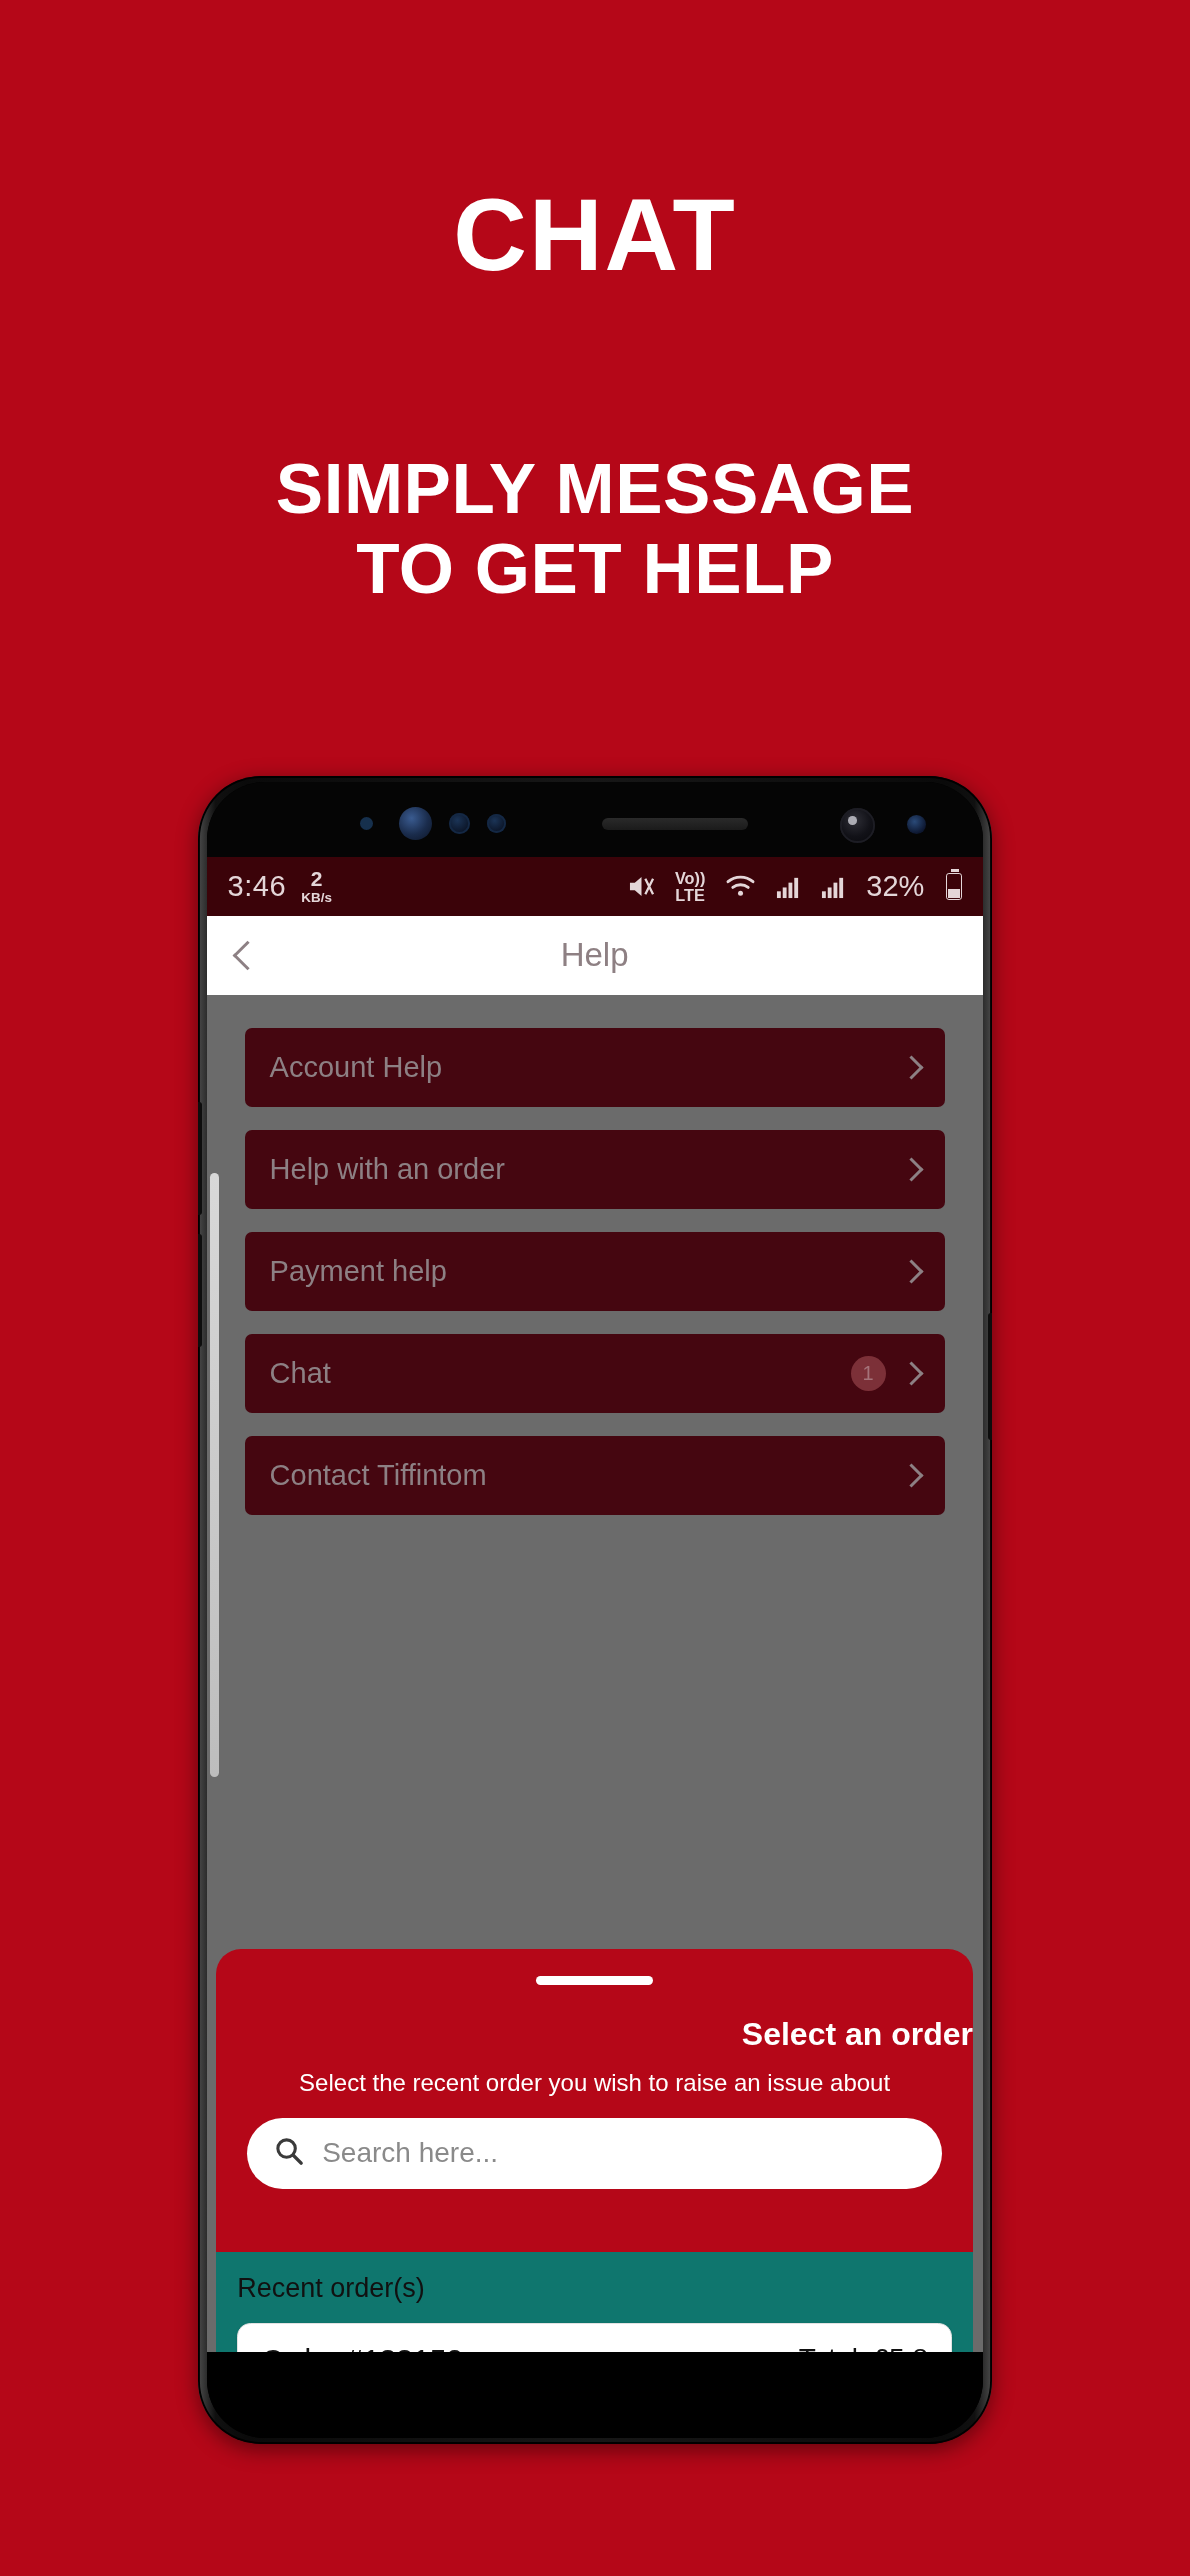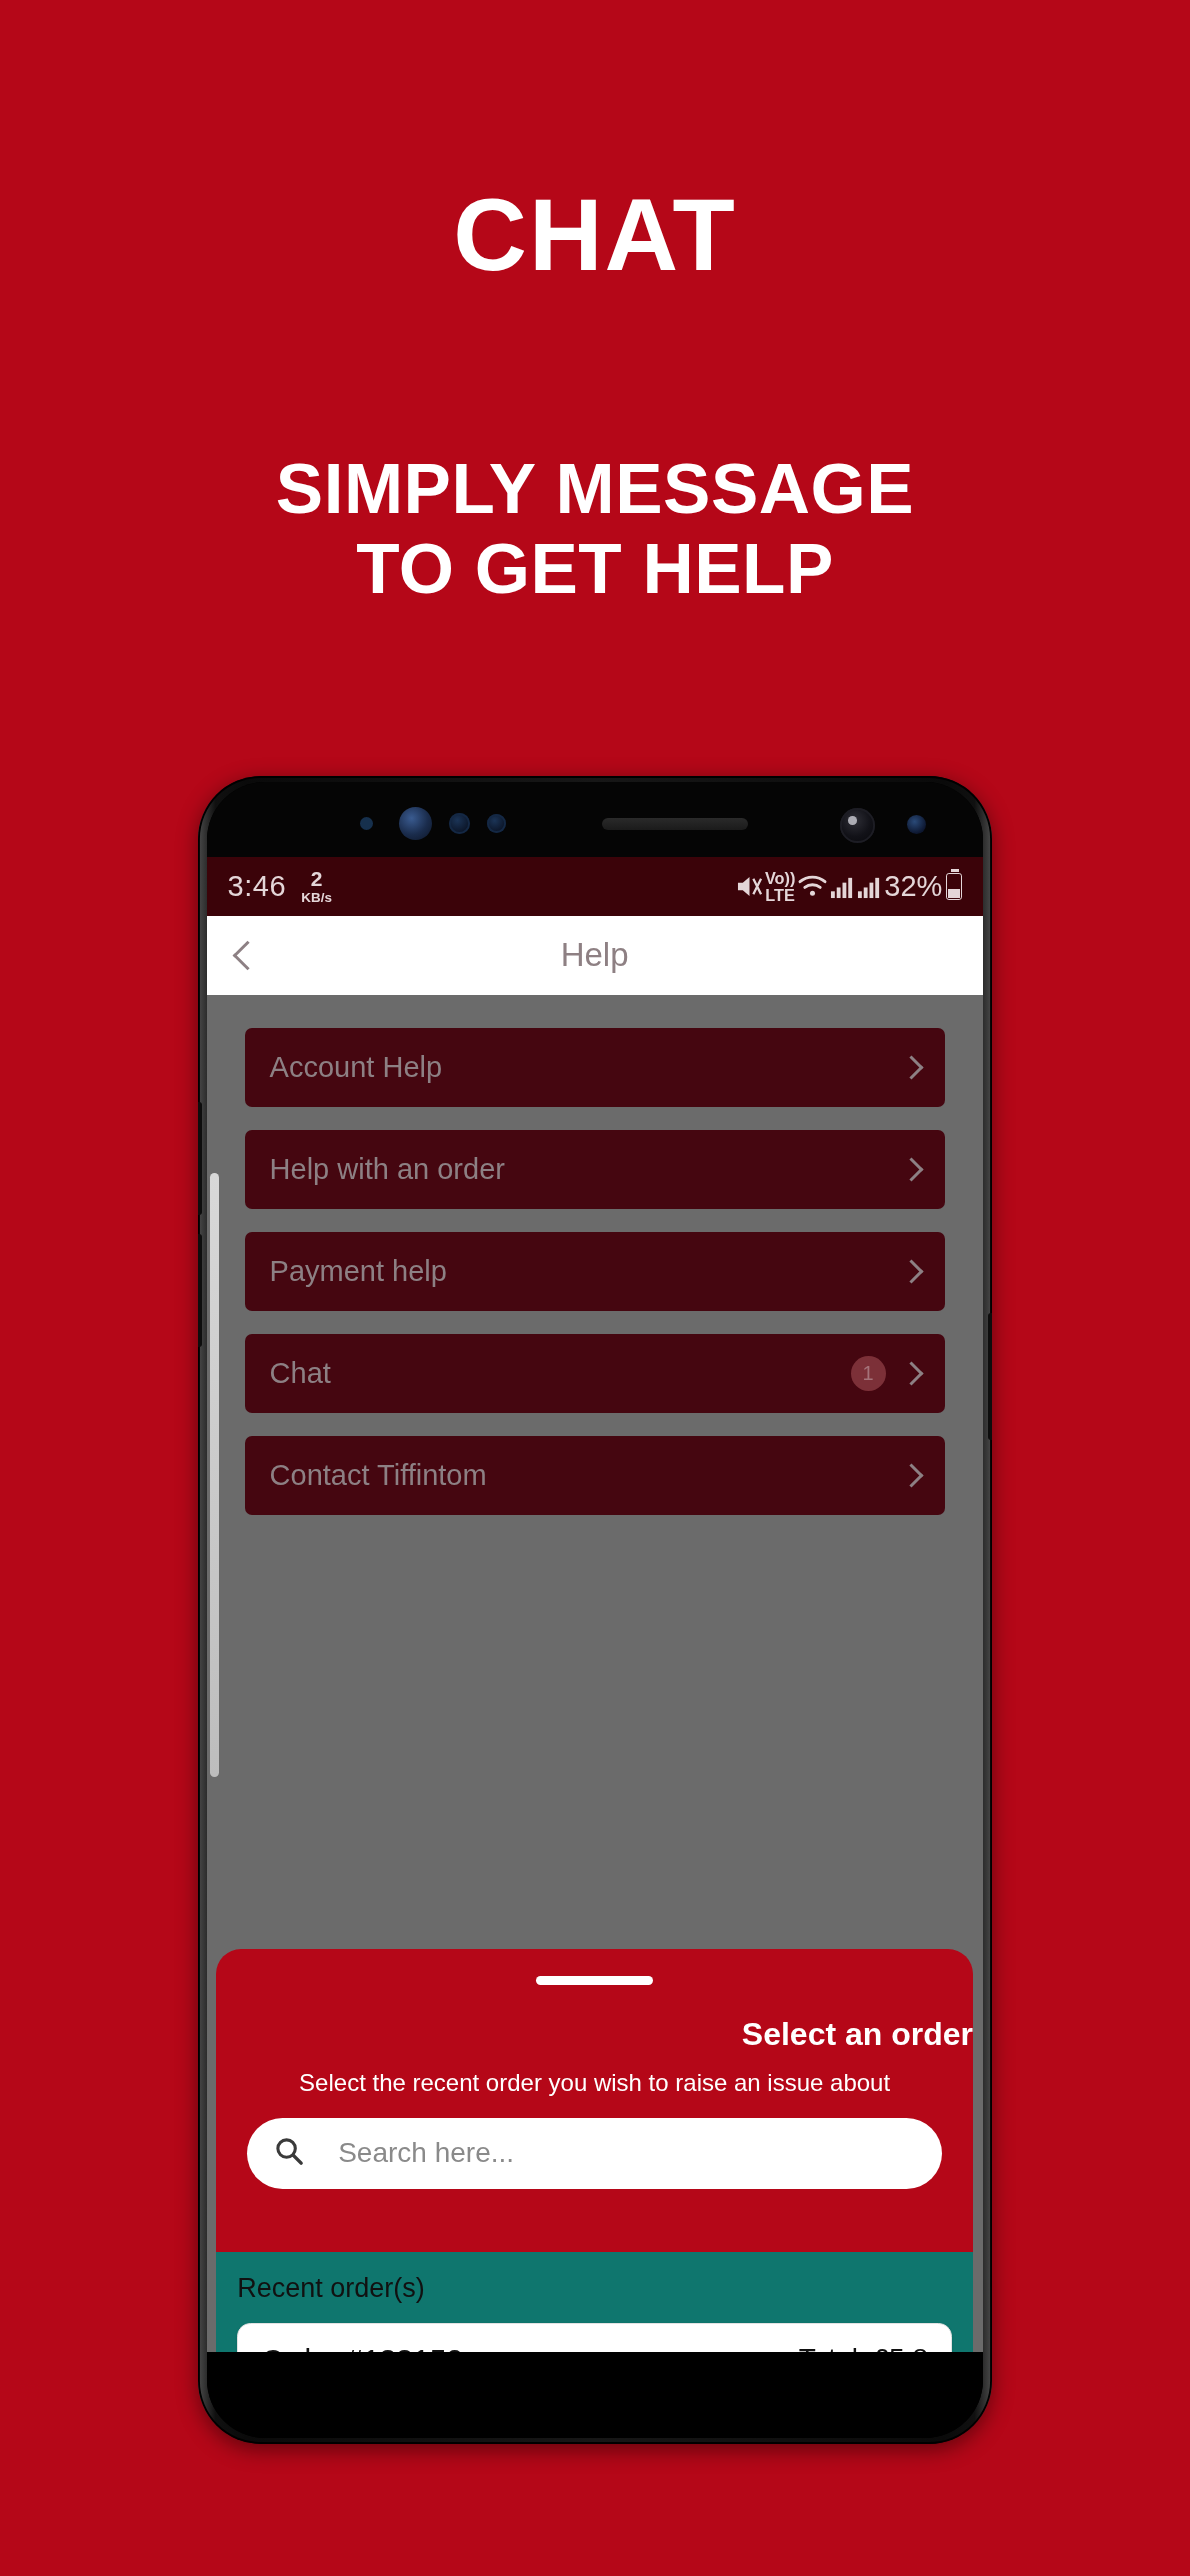--- a/index.html
+++ b/index.html
@@ -109,21 +109,21 @@
     padding:0 21px;
     color:#E4D6D8;
   }
   .sb-time { font-size:29px; letter-spacing:0.5px; }
   .sb-net {
     margin-left:15.3px; display:flex; flex-direction:column;
     align-items:center; line-height:1;
   }
   .sb-net-num { font-size:21px; font-weight:bold; }
   .sb-net-unit { font-size:13.4px; font-weight:bold; margin-top:1.9px; }
-  .sb-right { margin-left:auto; display:flex; align-items:center; gap:2px; }
+  .sb-right { margin-left:auto; display:flex; align-items:center; gap:20px; }
   .sb-icon { display:flex; align-items:center; }
   .sb-volte { display:flex; flex-direction:column; align-items:center; line-height:1; }
   .sb-volte span:first-child { font-size:16.3px; font-weight:bold; }
   .sb-volte span:last-child  { font-size:16.3px; font-weight:bold; margin-top:1px; }
   .sb-batt-text { font-size:29px; }
   .sb-batt {
     width:15.3px; height:27px; border:1.9px solid #E4D6D8; border-radius:2.9px;
     position:relative; margin-left:1.9px;
   }
   .sb-batt::before {
@@ -212,21 +212,20 @@
   .sheet-sub {
     text-align:center; color:#FFFFFF;
     font-size:24px; margin-top:15.3px;
   }
   .search-wrap {
     margin:21px 31px 0 31px;
     height:71px; background:#FFFFFF;
     border-radius:36px;
     display:flex; align-items:center;
     padding:0 27px;
-    gap:16px;
   }
   .search-icon-svg { flex:0 0 auto; margin-right:17px; }
   .search-input {
     border:none; outline:none; background:transparent;
     font-size:28px; color:#8A8A8A;
     font-family:"Liberation Sans", sans-serif;
     width:100%;
   }
   .search-input::placeholder { color:#8A8A8A; opacity:1; }
 

